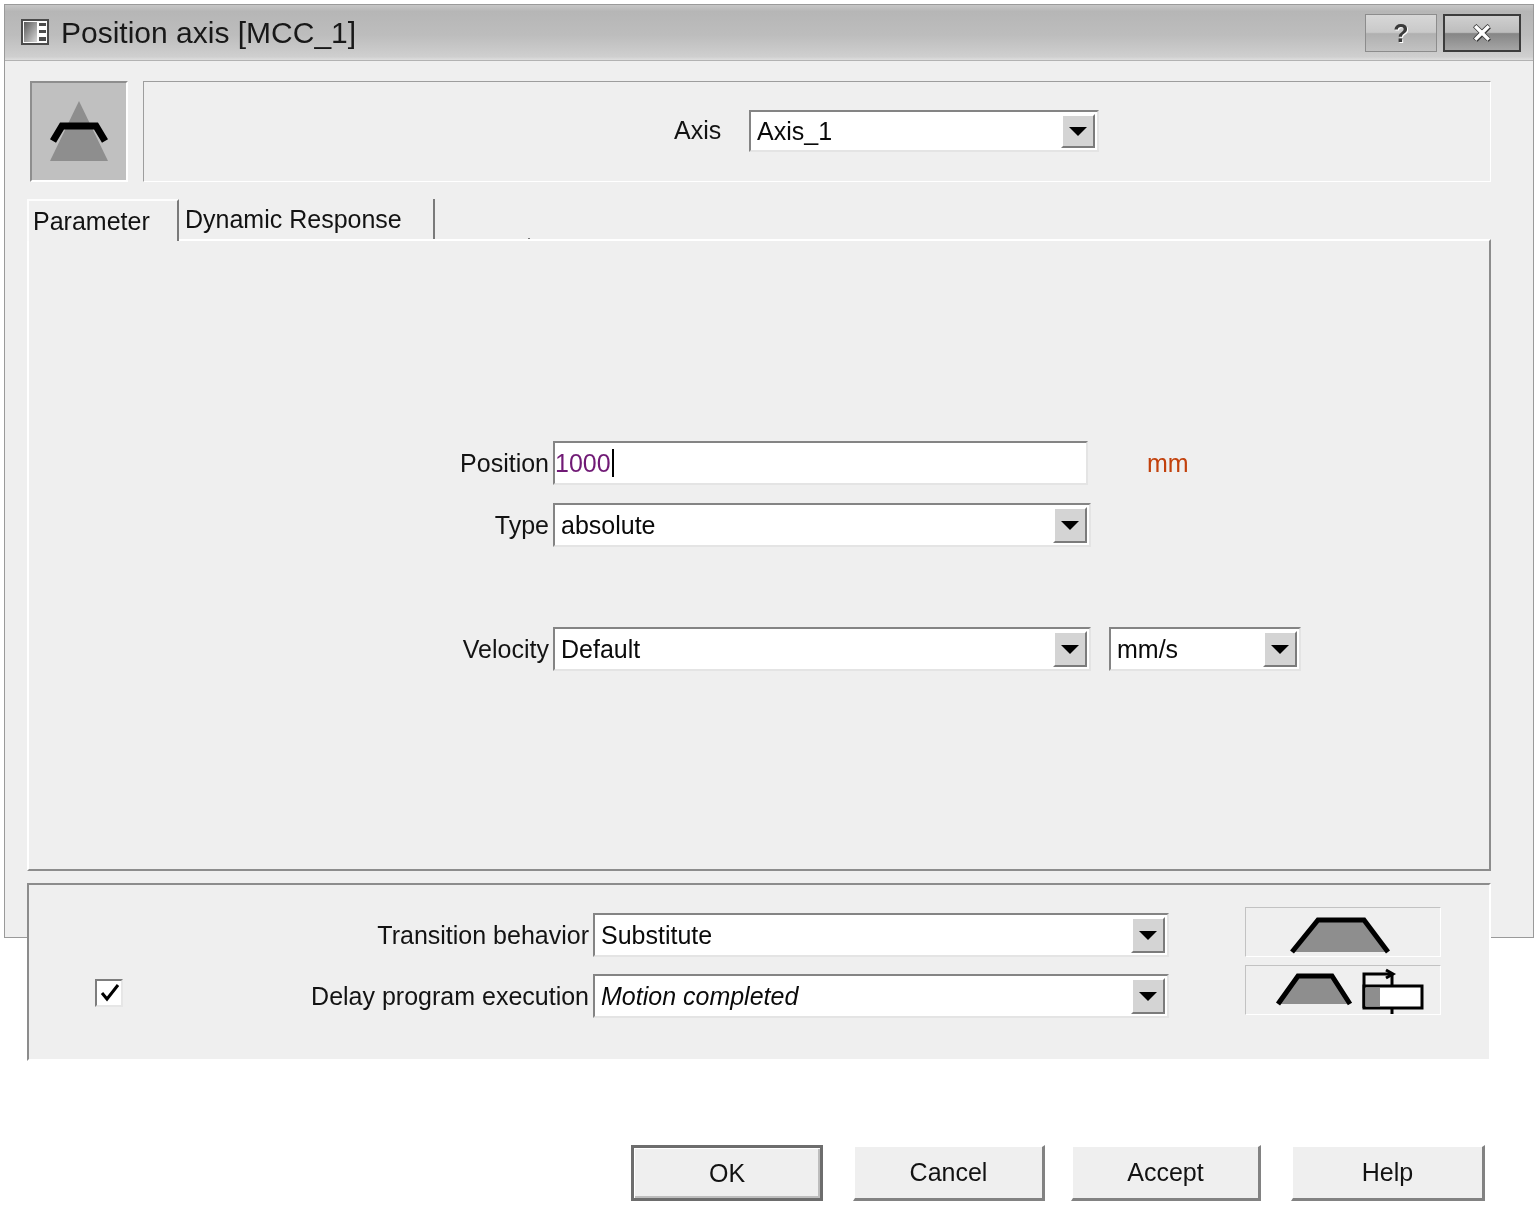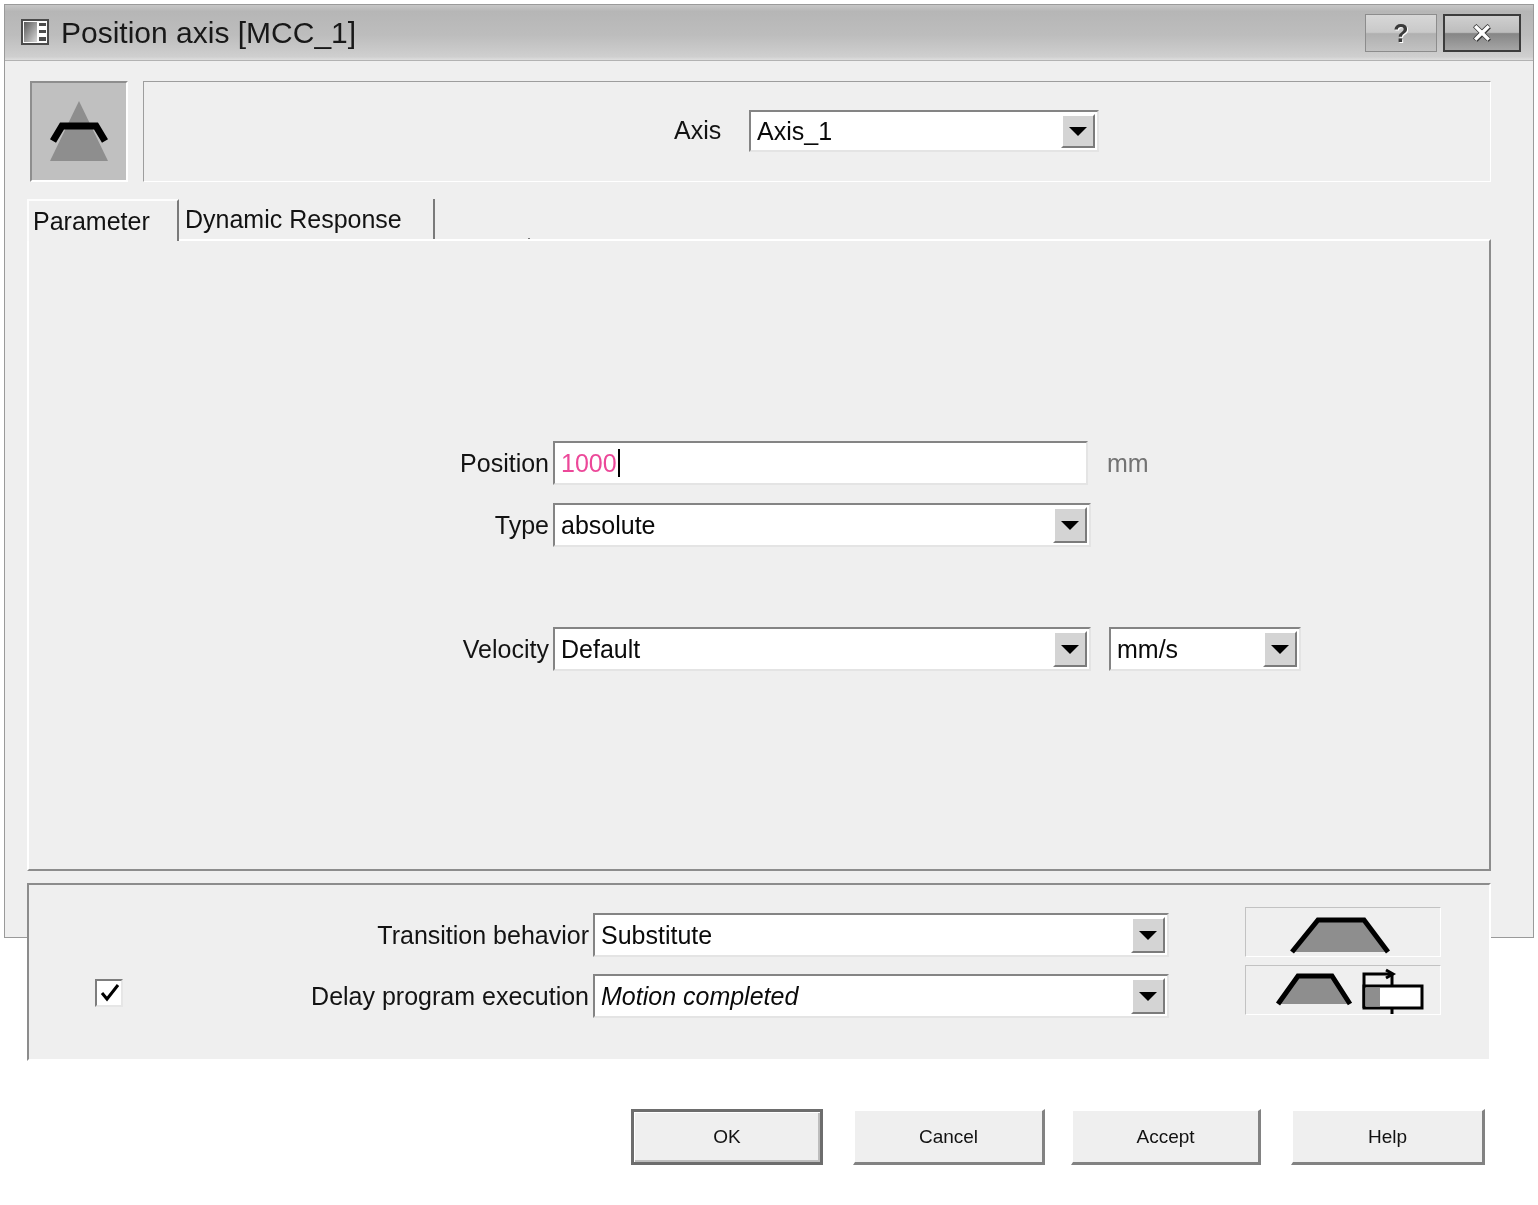--- a/index.html
+++ b/index.html
@@ -186,38 +186,38 @@
   .field-label {
     position: absolute;
     font-size: 25px;
     color: #131313;
     text-align: right;
     white-space: nowrap;
   }
   .unit-text {
     position: absolute;
     font-size: 25px;
-    color: #737373;
+    color: #c2410c;
     white-space: nowrap;
+    margin-left: 40px;
   }
 
   
   .textbox {
     position: absolute;
     background: #ffffff;
     border-top: 2px solid #848484;
     border-left: 2px solid #848484;
     border-right: 2px solid #e4e4e4;
     border-bottom: 2px solid #e4e4e4;
     box-sizing: border-box;
     font-size: 25px;
-    color: #ec4899;
+    color: #701a75;
     display: flex;
     align-items: center;
-    padding-left: 6px;
   }
   .caret {
     display: inline-block;
     width: 2px;
     height: 28px;
     background: #000000;
     margin-left: 1px;
   }
 
   
@@ -293,28 +293,28 @@
     border-left: 1px solid #c2c2c2;
     border-right: 1px solid #ffffff;
     border-bottom: 1px solid #ffffff;
     box-sizing: border-box;
     overflow: hidden;
   }
 
   
   .actionbtn {
     position: absolute;
-    top: 1104px;
+    top: 1140px;
     height: 56px;
     background: #efefef;
     box-sizing: border-box;
     display: flex;
     align-items: center;
     justify-content: center;
-    font-size: 19px;
+    font-size: 25px;
     color: #121212;
     cursor: default;
     border-top: 2px solid #ffffff;
     border-left: 2px solid #ffffff;
     border-right: 3px solid #828282;
     border-bottom: 3px solid #828282;
   }
   .actionbtn.default {
     border: 3px solid #6d6d6d;
     box-shadow: inset 1px 1px 0 #ffffff, inset -2px -2px 0 #bdbdbd;

